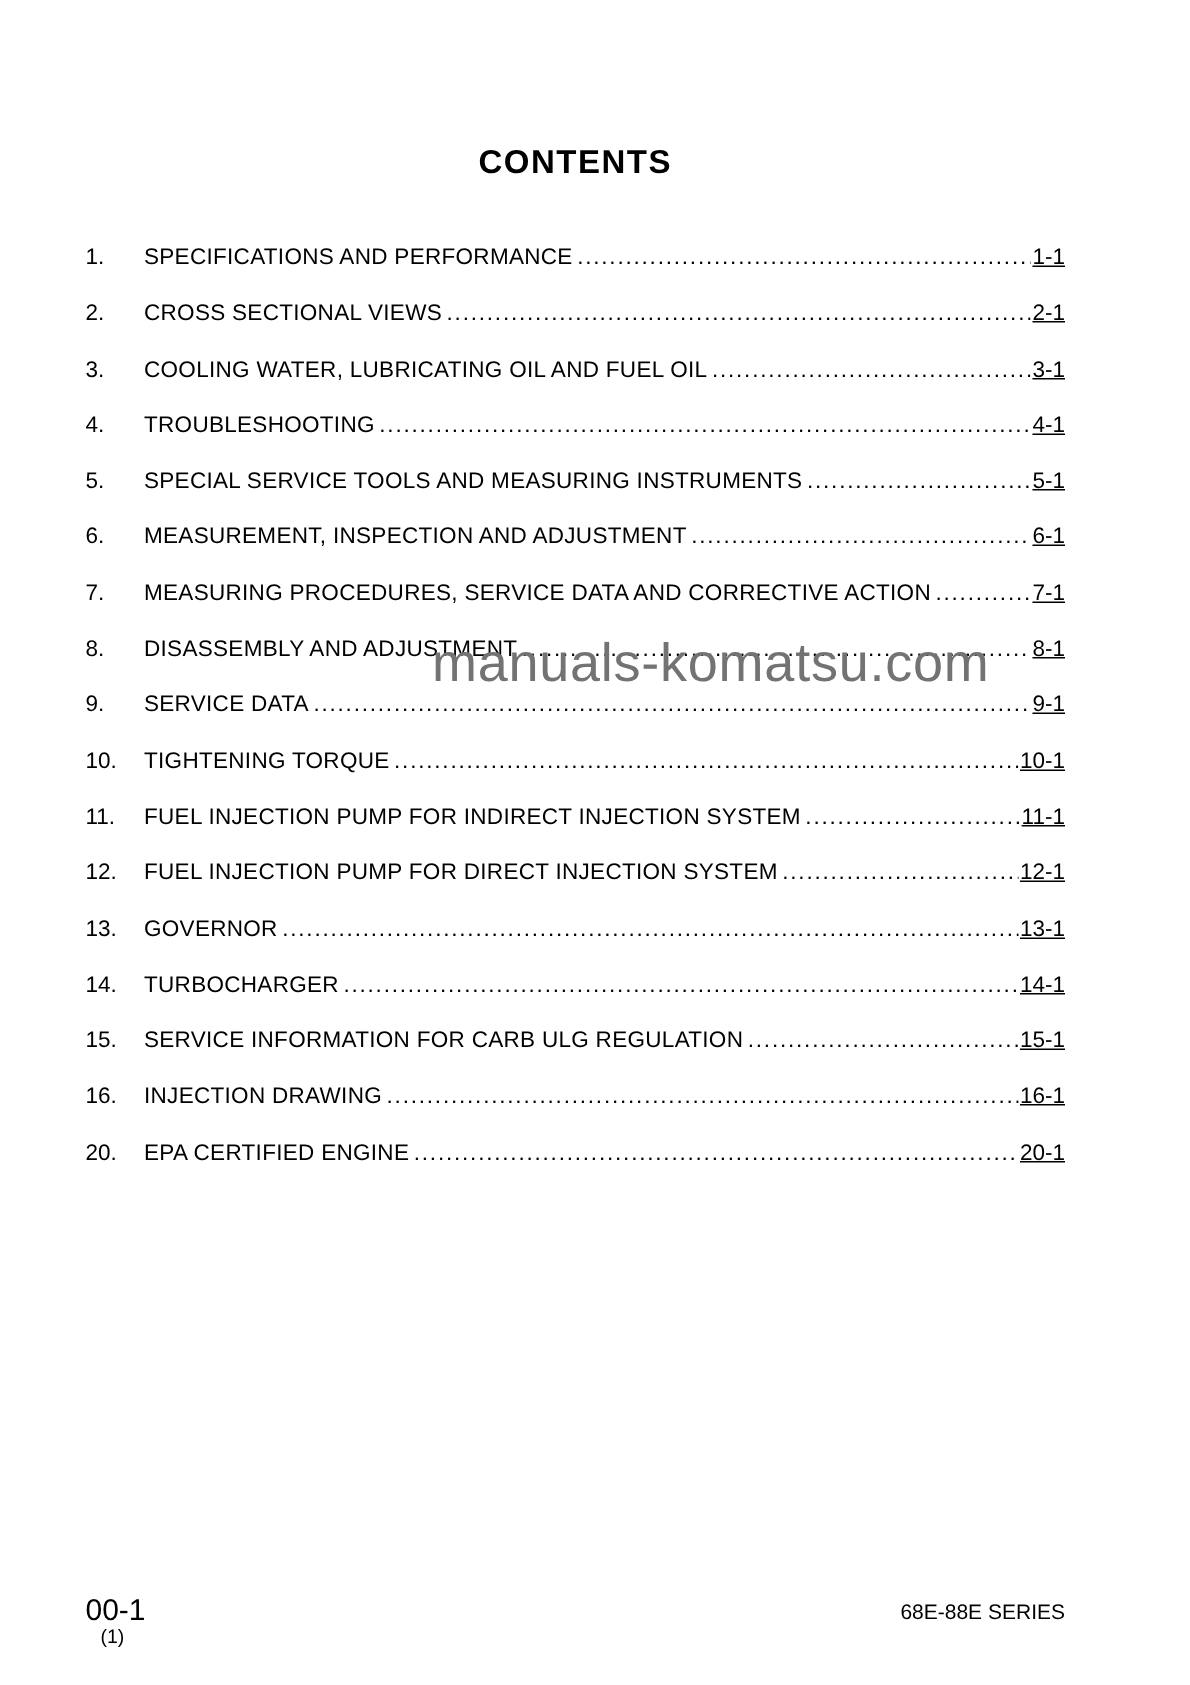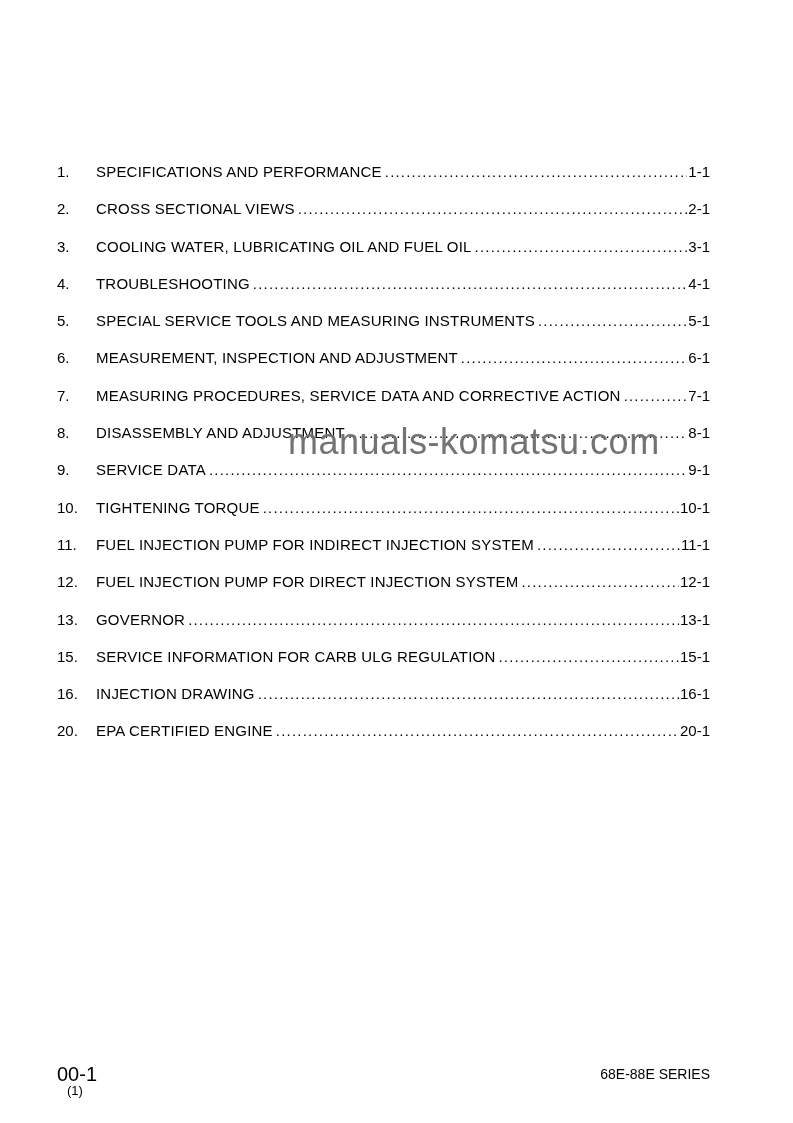--- a/index.html
+++ b/index.html
@@ -56,20 +56,21 @@
     white-space: nowrap;
     margin-left: 3px;
   }
   .toc-dots::after {
     content: "...........................................................................................................................................................";
     letter-spacing: 1.2px;
   }
   .toc-page {
     flex: none;
     padding-left: 1px;
+    text-decoration: underline;
   }
   .watermark {
     position: absolute;
     left: 288px;
     top: 427px;
     font-size: 36px;
     line-height: 30px;
     color: #737373;
     letter-spacing: 0.5px;
     white-space: nowrap;
@@ -95,20 +96,21 @@
     font-size: 14px;
     line-height: 15px;
     text-align: center;
   }
 </style>
 </head>
 <body>
 
 <div class="page">
 
+  <h1 class="title">CONTENTS</h1>
 
   <div class="toc" id="toc">
       <div class="toc-row">
         <span class="toc-num">1.</span>
         <span class="toc-label">SPECIFICATIONS AND PERFORMANCE</span>
         <span class="toc-dots"></span>
         <span class="toc-page">1-1</span>
       </div>
       <div class="toc-row">
         <span class="toc-num">2.</span>
@@ -176,20 +178,26 @@
         <span class="toc-dots"></span>
         <span class="toc-page">12-1</span>
       </div>
       <div class="toc-row">
         <span class="toc-num">13.</span>
         <span class="toc-label">GOVERNOR</span>
         <span class="toc-dots"></span>
         <span class="toc-page">13-1</span>
       </div>
       <div class="toc-row">
+        <span class="toc-num">14.</span>
+        <span class="toc-label">TURBOCHARGER</span>
+        <span class="toc-dots"></span>
+        <span class="toc-page">14-1</span>
+      </div>
+      <div class="toc-row">
         <span class="toc-num">15.</span>
         <span class="toc-label">SERVICE INFORMATION FOR CARB ULG REGULATION</span>
         <span class="toc-dots"></span>
         <span class="toc-page">15-1</span>
       </div>
       <div class="toc-row">
         <span class="toc-num">16.</span>
         <span class="toc-label">INJECTION DRAWING</span>
         <span class="toc-dots"></span>
         <span class="toc-page">16-1</span>

